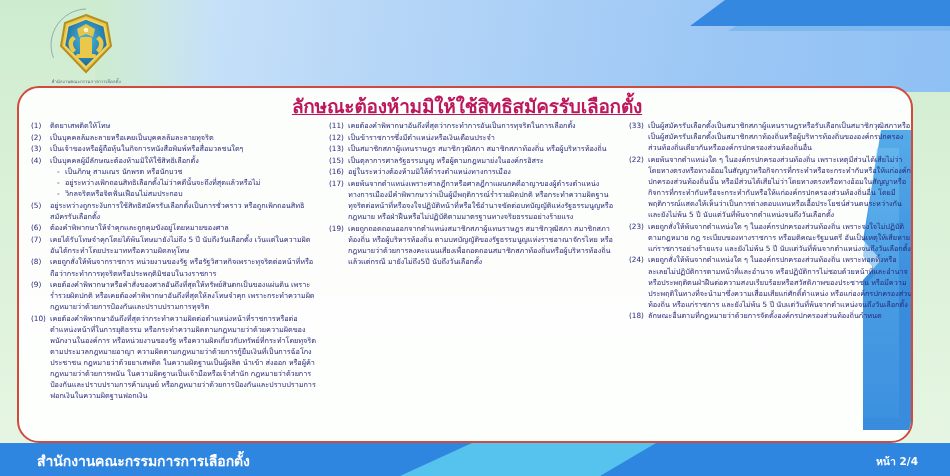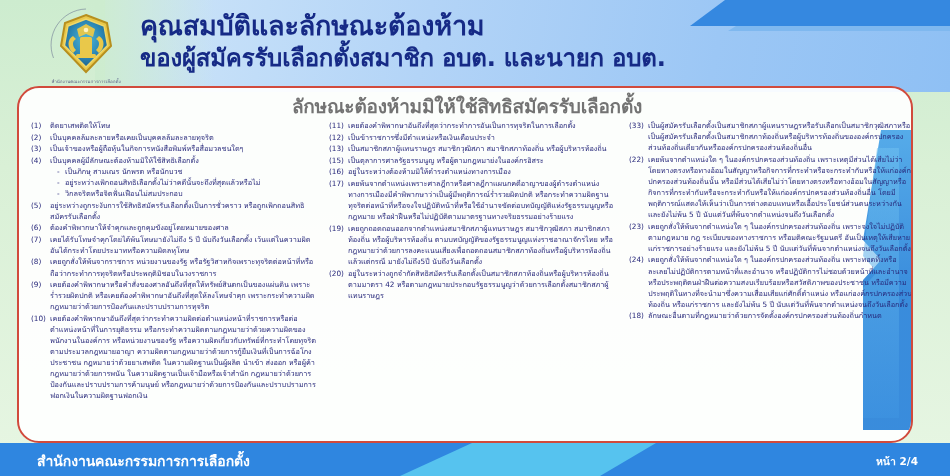--- a/index.html
+++ b/index.html
@@ -96,22 +96,23 @@
     box-sizing: border-box;
     overflow: hidden;
   }
   .card-head {
     position: absolute;
     left: 0; top: 3px;
     width: 896px;
     text-align: center;
     font-size: 19px;
     font-weight: bold;
-    color: #737373;
+    color: #be185d;
     letter-spacing: -0.2px;
+    text-decoration: underline;
   }
 
   .columns {
     position: absolute;
     left: 0; top: 32px;
     width: 896px; height: 322px;
     display: flex;
     flex-direction: row;
     box-sizing: border-box;
     padding: 0 6px;
@@ -240,24 +241,20 @@
         <rect x="33" y="31" width="12" height="18" rx="1.5" fill="#e9c84a"></rect>
         <rect x="29" y="48" width="20" height="4" rx="1.5" fill="#e9c84a"></rect>
         <path d="M26 30 C20 33 20 42 26 47 L29 44 C25 40 25 35 29 33 Z" fill="#e9c84a"></path>
         <path d="M52 30 C58 33 58 42 52 47 L49 44 C53 40 53 35 49 33 Z" fill="#e9c84a"></path>
         <circle cx="39" cy="24" r="2.3" fill="#fdf3c0"></circle>
         <path d="M39 3 A36 36 0 0 0 6.5 52" fill="none" stroke="#3a3a70" stroke-width="0.7" opacity="0.55"></path>
         <text x="39" y="77" text-anchor="middle" font-size="4.5" fill="#3a3a70" opacity="0.85">สำนักงานคณะกรรมการการเลือกตั้ง</text>
       </svg>
     </div>
 
-    <div class="title-block">
-      <div class="title-line1">คุณสมบัติและลักษณะต้องห้าม</div>
-      <div class="title-line2">ของผู้สมัครรับเลือกตั้งสมาชิก อบต. และนายก อบต.</div>
-    </div>
   </div>
 
   <div class="card">
     <div class="card-head">ลักษณะต้องห้ามมิให้ใช้สิทธิสมัครรับเลือกตั้ง</div>
 
     <div class="ribbon-a"></div>
     <div class="ribbon-b"></div>
 
     <div class="columns">
       <div class="col col-1">
@@ -335,24 +332,20 @@
             <span class="item-num">(16)</span>
             <span class="item-text">อยู่ในระหว่างต้องห้ามมิให้ดำรงตำแหน่งทางการเมือง</span>
           </div>
           <div class="item">
             <span class="item-num">(17)</span>
             <span class="item-text">เคยพ้นจากตำแหน่งเพราะศาลฎีกาหรือศาลฎีกาแผนกคดีอาญาของผู้ดำรงตำแหน่งทางการเมืองมีคำพิพากษาว่าเป็นผู้มีพฤติการณ์ร่ำรวยผิดปกติ หรือกระทำความผิดฐานทุจริตต่อหน้าที่หรือจงใจปฏิบัติหน้าที่หรือใช้อำนาจขัดต่อบทบัญญัติแห่งรัฐธรรมนูญหรือกฎหมาย หรือฝ่าฝืนหรือไม่ปฏิบัติตามมาตรฐานทางจริยธรรมอย่างร้ายแรง</span>
           </div>
           <div class="item">
             <span class="item-num">(19)</span>
             <span class="item-text">เคยถูกถอดถอนออกจากตำแหน่งสมาชิกสภาผู้แทนราษฎร สมาชิกวุฒิสภา สมาชิกสภาท้องถิ่น หรือผู้บริหารท้องถิ่น ตามบทบัญญัติของรัฐธรรมนูญแห่งราชอาณาจักรไทย หรือกฎหมายว่าด้วยการลงคะแนนเสียงเพื่อถอดถอนสมาชิกสภาท้องถิ่นหรือผู้บริหารท้องถิ่น แล้วแต่กรณี มายังไม่ถึง5ปี นับถึงวันเลือกตั้ง</span>
-          </div>
-          <div class="item">
-            <span class="item-num">(20)</span>
-            <span class="item-text">อยู่ในระหว่างถูกจำกัดสิทธิสมัครรับเลือกตั้งเป็นสมาชิกสภาท้องถิ่นหรือผู้บริหารท้องถิ่น ตามมาตรา 42 หรือตามกฎหมายประกอบรัฐธรรมนูญว่าด้วยการเลือกตั้งสมาชิกสภาผู้แทนราษฎร</span>
           </div>
         </div>
       <div class="col col-3">
           <div class="item">
             <span class="item-num">(33)</span>
             <span class="item-text">เป็นผู้สมัครรับเลือกตั้งเป็นสมาชิกสภาผู้แทนราษฎรหรือรับเลือกเป็นสมาชิกวุฒิสภาหรือเป็นผู้สมัครรับเลือกตั้งเป็นสมาชิกสภาท้องถิ่นหรือผู้บริหารท้องถิ่นขององค์กรปกครองส่วนท้องถิ่นเดียวกันหรือองค์กรปกครองส่วนท้องถิ่นอื่น</span>
           </div>
           <div class="item">
             <span class="item-num">(22)</span>
             <span class="item-text">เคยพ้นจากตำแหน่งใด ๆ ในองค์กรปกครองส่วนท้องถิ่น เพราะเหตุมีส่วนได้เสียไม่ว่าโดยทางตรงหรือทางอ้อมในสัญญาหรือกิจการที่กระทำหรือจะกระทำกับหรือให้แก่องค์กรปกครองส่วนท้องถิ่นนั้น หรือมีส่วนได้เสียไม่ว่าโดยทางตรงหรือทางอ้อมในสัญญาหรือกิจการที่กระทำกับหรือจะกระทำกับหรือให้แก่องค์กรปกครองส่วนท้องถิ่นอื่น โดยมีพฤติการณ์แสดงให้เห็นว่าเป็นการต่างตอบแทนหรือเอื้อประโยชน์ส่วนตนระหว่างกัน และยังไม่พ้น 5 ปี นับแต่วันที่พ้นจากตำแหน่งจนถึงวันเลือกตั้ง</span>

